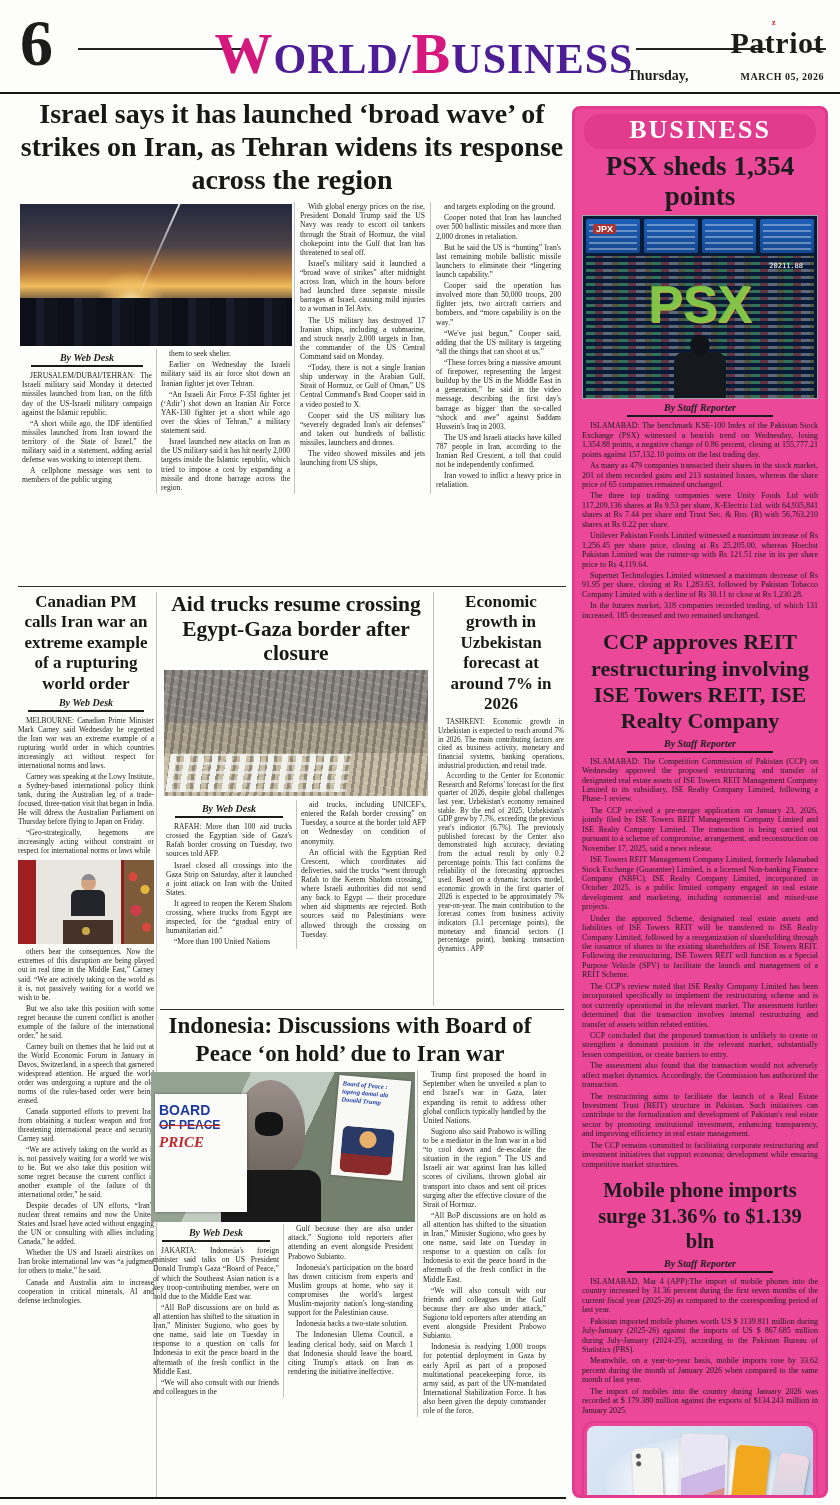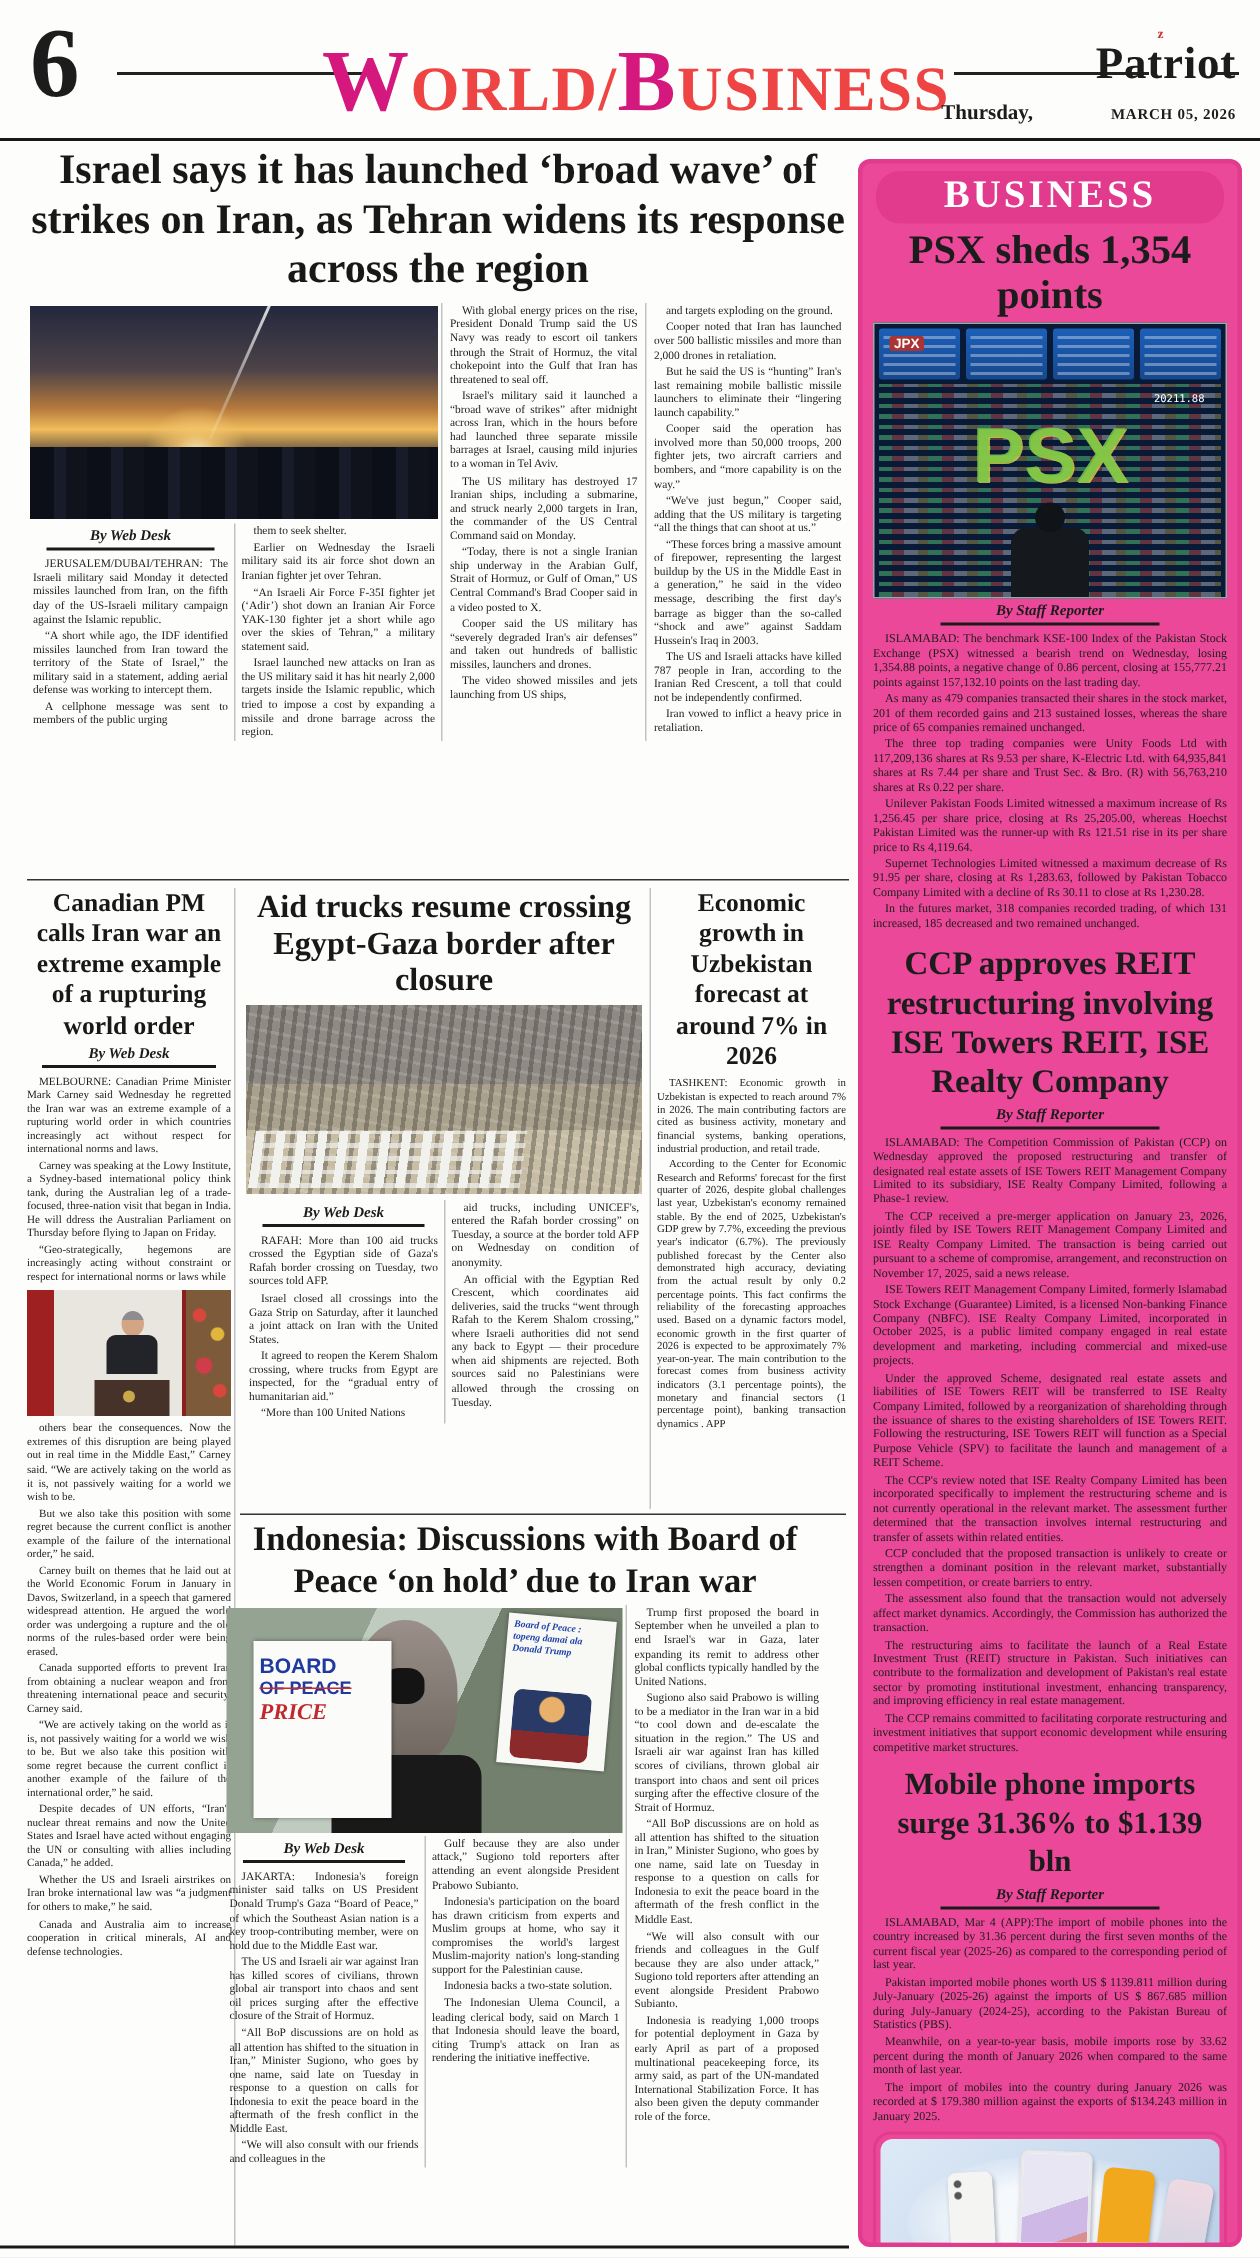--- a/index.html
+++ b/index.html
@@ -7,21 +7,21 @@
         font-family:"Liberation Serif","DejaVu Serif",serif;color:#1c1c1c;overflow:hidden;}
   
   .header{position:absolute;left:14px;top:14px;right:14px;height:76px;}
   .pageno{position:absolute;left:6px;top:-4px;font-size:66px;font-weight:bold;line-height:1;}
   .hrule{position:absolute;top:34px;height:2px;background:#222;}
   .hrule.l{left:64px;width:168px;}
   .hrule.r{left:622px;right:60px;}
   .hrule.rr{right:0;width:16px;}
   .sect-title{position:absolute;left:200px;top:6px;width:420px;text-align:center;font-weight:bold;letter-spacing:1px;}
   .sect-title .cap{font-size:58px;color:#d4187e;}
-  .sect-title .rest{font-size:42px;color:#ef4444;}
+  .sect-title .rest{font-size:42px;color:#4c1d95;}
   .masthead{position:absolute;right:2px;top:12px;font-size:30px;font-weight:bold;letter-spacing:.5px;}
   .masthead .redmark{position:absolute;top:-9px;left:44%;font-size:9px;color:#d23030;font-weight:bold;}
   .dateline{position:absolute;right:2px;top:52px;white-space:nowrap;}
   .dateline .day{font-size:14px;font-weight:bold;}
   .dateline .rest{font-size:10px;font-weight:bold;letter-spacing:.5px;margin-left:48px;}
   .header-bottom{position:absolute;left:0;right:0;top:92px;height:2px;background:#181818;}
   
   .txt{text-align:justify;overflow:hidden;}
   .txt p{margin:0 0 2px;text-indent:8px;}
   .byline{font-style:italic;font-weight:bold;font-size:10px;text-align:center;
@@ -87,21 +87,21 @@
   .indo .headline{font-size:23px;line-height:1.2;margin-bottom:3px;}
   .indo-body{display:flex;}
   .indo-left{width:268px;}
   .photo-protest{height:150px;margin:2px;position:relative;overflow:hidden;
      background:linear-gradient(115deg,#94a392 0 30%,#c0cbc0 30% 55%,#73806e 55% 100%);}
   .photo-protest .scarf{position:absolute;left:84px;top:8px;width:70px;height:96px;border-radius:50% 50% 40% 40%;
      background:linear-gradient(180deg,#9a9089,#6e665f);}
   .photo-protest .mask{position:absolute;left:104px;top:40px;width:28px;height:24px;border-radius:40%;background:#141414;}
   .photo-protest .bodyblk{position:absolute;left:70px;bottom:0;width:100px;height:52px;background:#191919;border-radius:14px 14px 0 0;}
   .poster1{position:absolute;left:4px;top:22px;width:92px;height:118px;background:#fbfbf9;box-shadow:0 0 3px rgba(0,0,0,.4);
-     padding:8px 4px;box-sizing:border-box;text-align:left;margin-left:14px;}
+     padding:8px 4px;box-sizing:border-box;text-align:left;}
   .poster1 .l1{font-family:"Liberation Sans",sans-serif;font-weight:bold;color:#1f3a9e;font-size:14px;}
   .poster1 .l2{font-family:"Liberation Sans",sans-serif;font-weight:bold;color:#1f3a9e;font-size:12px;
      text-decoration:line-through;text-decoration-color:#d22828;}
   .poster1 .l3{font-style:italic;font-weight:bold;color:#c22830;font-size:15px;margin-top:2px;}
   .poster2{position:absolute;right:8px;top:6px;width:72px;height:100px;background:#f8f8f5;transform:rotate(5deg);
      box-shadow:0 0 3px rgba(0,0,0,.4);padding:4px;box-sizing:border-box;}
   .poster2 .cap{font-style:italic;font-weight:bold;color:#2244aa;font-size:6.5px;line-height:1.25;}
   .poster2 .fig{position:absolute;bottom:4px;left:8px;width:52px;height:46px;border-radius:6px;
      background:radial-gradient(circle at 50% 26%,#e8b06a 8px,transparent 9px),linear-gradient(180deg,#2a3a66 60%,#8a2a2a 60%);}
   .indo-cols{display:flex;}
@@ -306,21 +306,20 @@
           <div class="poster2">
             <div class="cap">Board of Peace : topeng damai ala Donald Trump</div>
             <div class="fig"></div>
           </div>
         </div>
         <div class="indo-cols">
           <div class="icol">
             <div class="byline">By Web Desk</div>
             <div class="txt">
                 <p>JAKARTA: Indonesia's foreign minister said talks on US President Donald Trump's Gaza “Board of Peace,” of which the Southeast Asian nation is a key troop-contributing member, were on hold due to the Middle East war.</p>
-                <p>The US and Israeli air war against Iran has killed scores of civilians, thrown global air transport into chaos and sent oil prices surging after the effective closure of the Strait of Hormuz.</p>
                 <p>“All BoP discussions are on hold as all attention has shifted to the situation in Iran,” Minister Sugiono, who goes by one name, said late on Tuesday in response to a question on calls for Indonesia to exit the peace board in the aftermath of the fresh conflict in the Middle East.</p>
                 <p>“We will also consult with our friends and colleagues in the</p>
               </div>
           </div>
           <div class="icol">
             <div class="txt">
                 <p>Gulf because they are also under attack,” Sugiono told reporters after attending an event alongside President Prabowo Subianto.</p>
                 <p>Indonesia's participation on the board has drawn criticism from experts and Muslim groups at home, who say it compromises the world's largest Muslim-majority nation's long-standing support for the Palestinian cause.</p>
                 <p>Indonesia backs a two-state solution.</p>
                 <p>The Indonesian Ulema Council, a leading clerical body, said on March 1 that Indonesia should leave the board, citing Trump's attack on Iran as rendering the initiative ineffective.</p>

